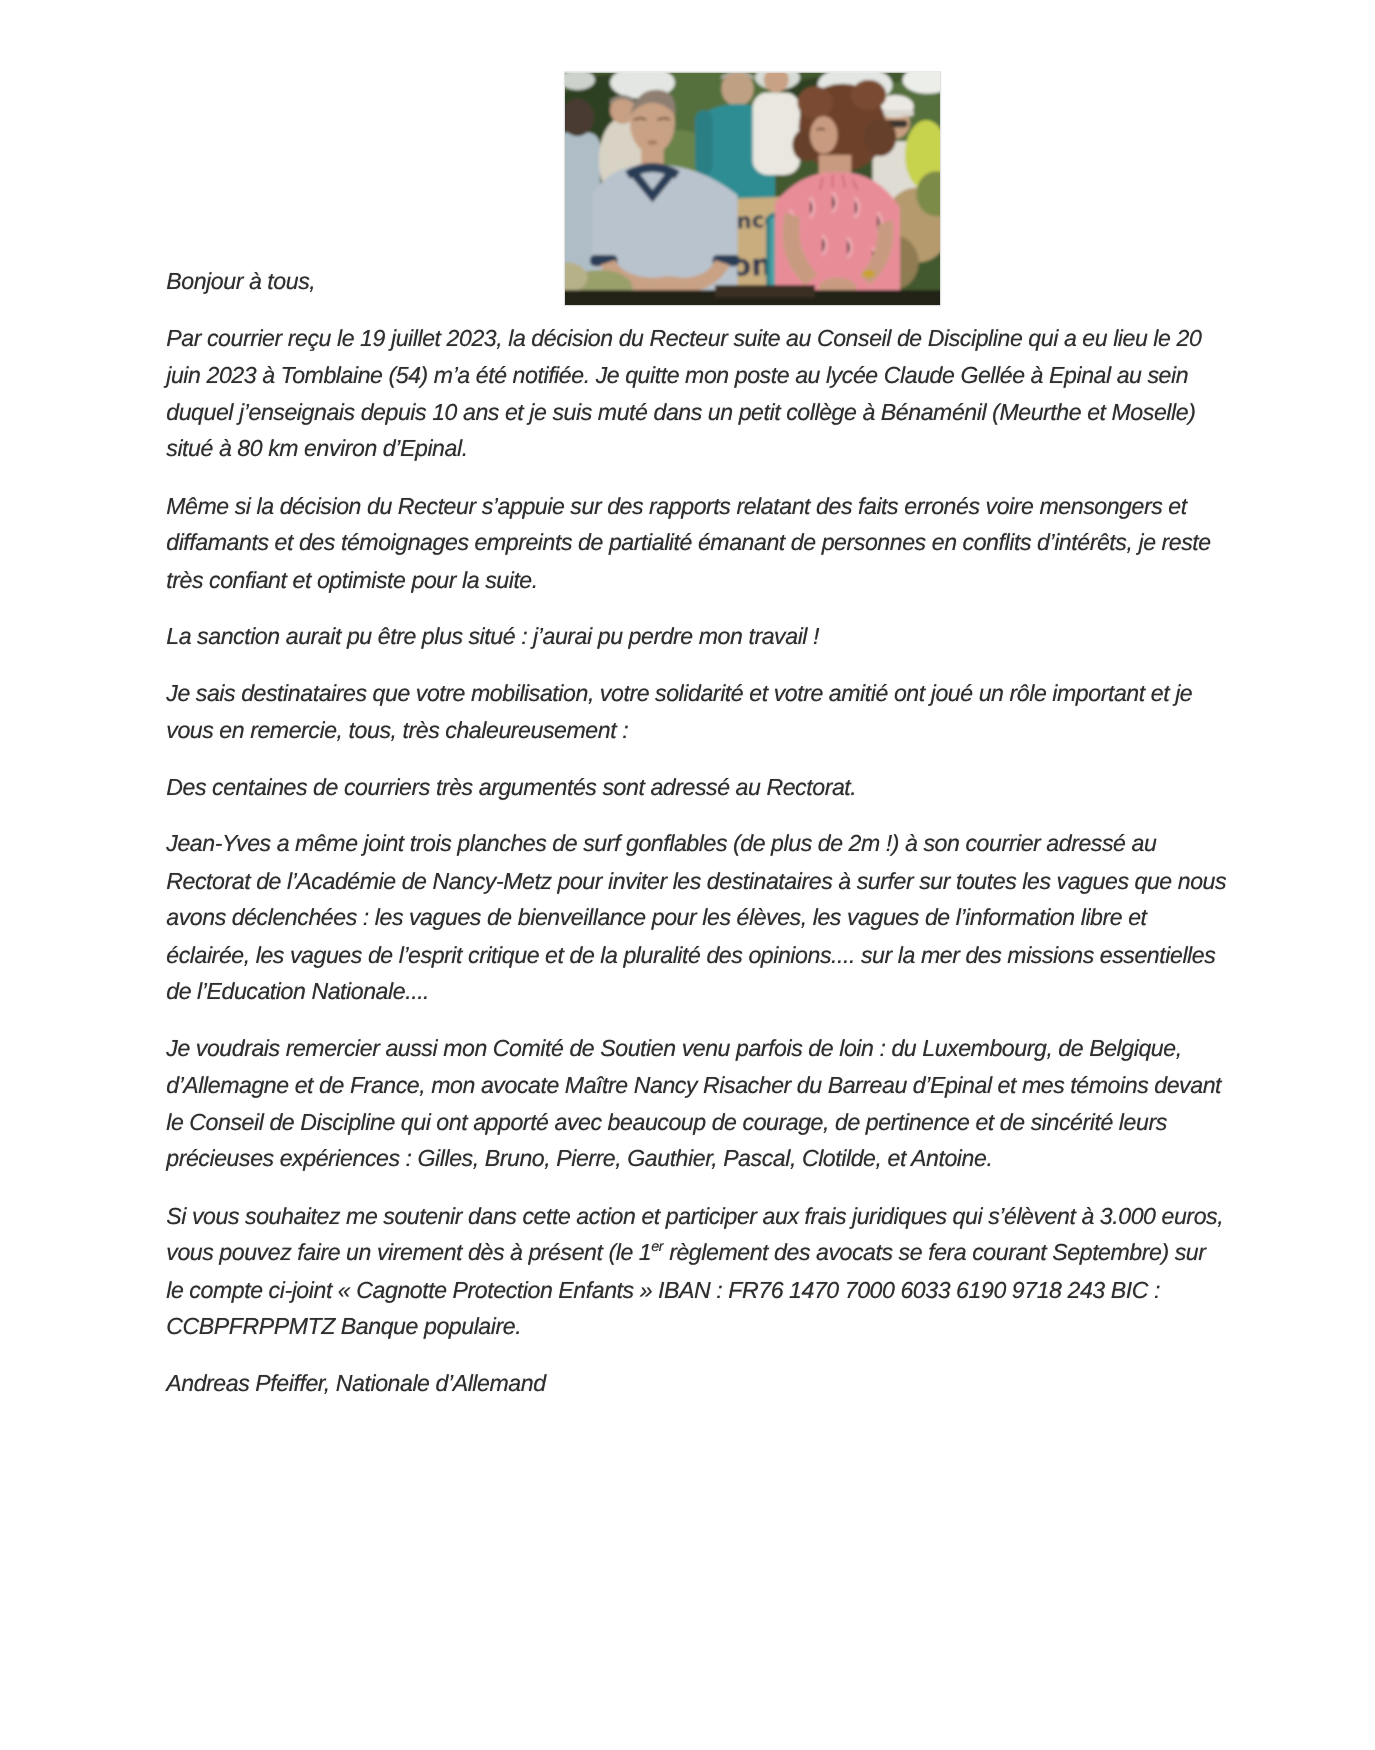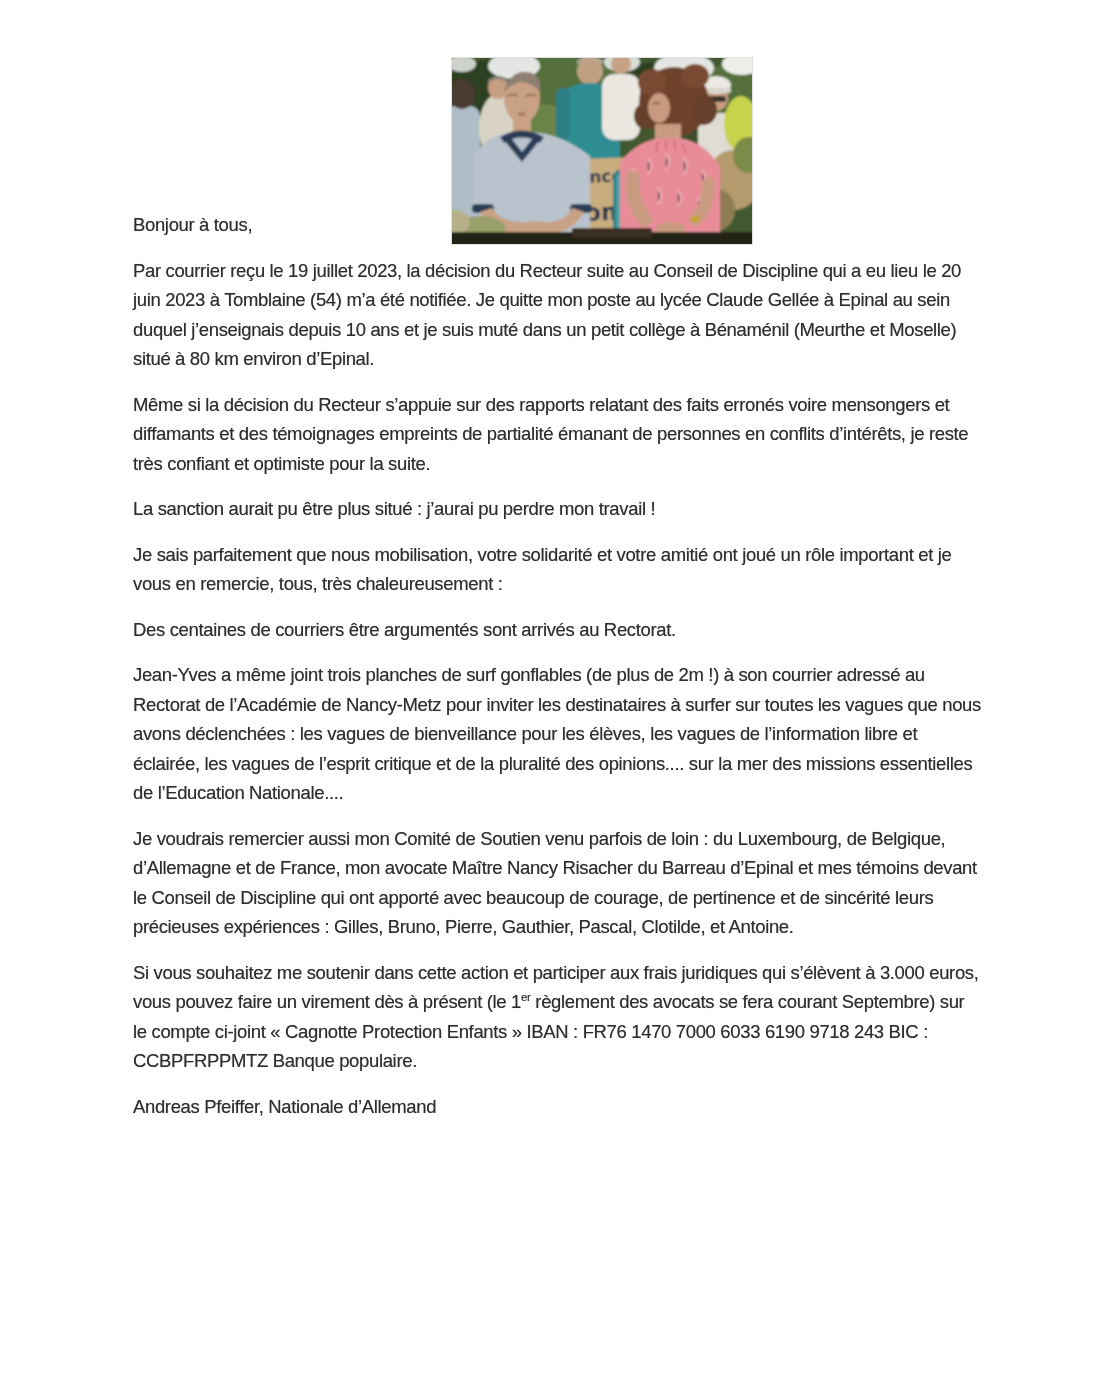--- a/index.html
+++ b/index.html
@@ -25,21 +25,21 @@
   .photo svg{display:block;}
   .letter-body{
     position:absolute;
     left:133px;top:210px;
     width:848px;
     font-size:18.5px;
     line-height:29.5px;
     letter-spacing:-0.35px;
     text-shadow:0 0 0.7px rgba(46,46,46,0.55);
   }
-  .para{margin:0 0 16px 0;}
+  .para{margin:0 0 16px 0;font-style:italic;}
   .para sup{font-size:0.62em;line-height:0;}
 </style>
 </head>
 <body>
 
 <div class="page">
 
   <div class="photo" title="photo-rassemblement-soutien">
     <svg viewBox="0 0 300 186" width="300" height="186" aria-hidden="true">
       <defs>
@@ -168,21 +168,21 @@
         </g>
       </g>
     </svg>
   </div>
 
   <div class="letter-body">
       <p class="para"><span>Bonjour à tous,</span></p>
       <p class="para"><span>Par courrier reçu le 19 juillet 2023, la décision du Recteur suite au Conseil de Discipline qui a eu lieu le 20 juin 2023 à Tomblaine (54) m’a été notifiée. Je quitte mon poste au lycée Claude Gellée à Epinal au sein duquel j’enseignais depuis 10 ans et je suis muté dans un petit collège à Bénaménil (Meurthe et Moselle) situé à 80 km environ d’Epinal.</span></p>
       <p class="para"><span>Même si la décision du Recteur s’appuie sur des rapports relatant des faits erronés voire mensongers et diffamants et des témoignages empreints de partialité émanant de personnes en conflits d’intérêts, je reste très confiant et optimiste pour la suite.</span></p>
       <p class="para"><span>La sanction aurait pu être plus situé : j’aurai pu perdre mon travail !</span></p>
-      <p class="para"><span>Je sais parfaitement que nous mobilisation, votre solidarité et votre amitié ont joué un rôle important et je vous en remercie, tous, très chaleureusement :</span></p>
-      <p class="para"><span>Des centaines de courriers être argumentés sont arrivés au Rectorat.</span></p>
+      <p class="para"><span>Je sais destinataires que votre mobilisation, votre solidarité et votre amitié ont joué un rôle important et je vous en remercie, tous, très chaleureusement :</span></p>
+      <p class="para"><span>Des centaines de courriers très argumentés sont adressé au Rectorat.</span></p>
       <p class="para"><span>Jean-Yves a même joint trois planches de surf gonflables (de plus de 2m !) à son courrier adressé au Rectorat de l’Académie de Nancy-Metz pour inviter les destinataires à surfer sur toutes les vagues que nous avons déclenchées : les vagues de bienveillance pour les élèves, les vagues de l’information libre et éclairée, les vagues de l’esprit critique et de la pluralité des opinions.... sur la mer des missions essentielles de l’Education Nationale....</span></p>
       <p class="para"><span>Je voudrais remercier aussi mon Comité de Soutien venu parfois de loin : du Luxembourg, de Belgique, d’Allemagne et de France, mon avocate Maître Nancy Risacher du Barreau d’Epinal et mes témoins devant le Conseil de Discipline qui ont apporté avec beaucoup de courage, de pertinence et de sincérité leurs précieuses expériences : Gilles, Bruno, Pierre, Gauthier, Pascal, Clotilde, et Antoine.</span></p>
       <p class="para"><span>Si vous souhaitez me soutenir dans cette action et participer aux frais juridiques qui s’élèvent à 3.000 euros, vous pouvez faire un virement dès à présent (le 1</span><sup>er</sup><span> règlement des avocats se fera courant Septembre) sur le compte ci-joint « Cagnotte Protection Enfants » IBAN : FR76 1470 7000 6033 6190 9718 243 BIC :  CCBPFRPPMTZ  Banque populaire.</span></p>
       <p class="para"><span>Andreas Pfeiffer, Nationale d’Allemand</span></p>
     </div>
 
 </div>
 
 </body></html>

